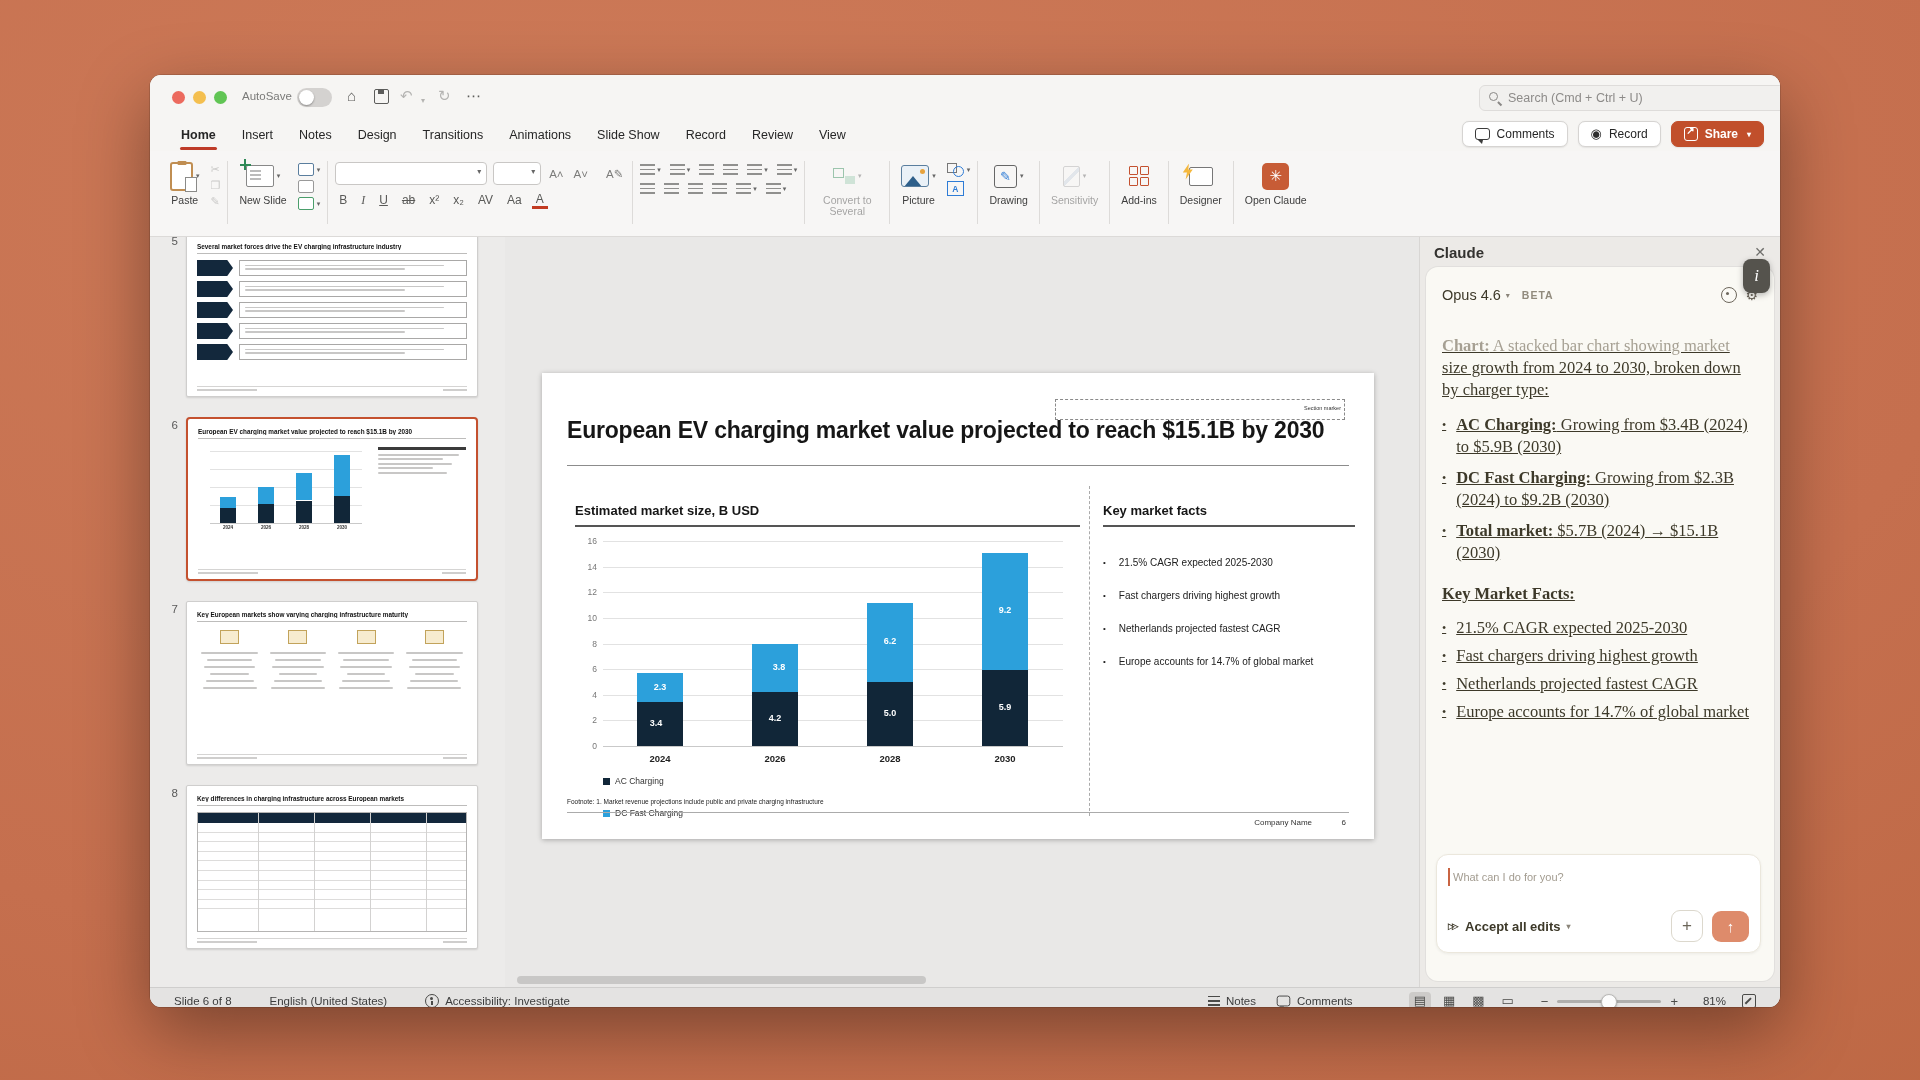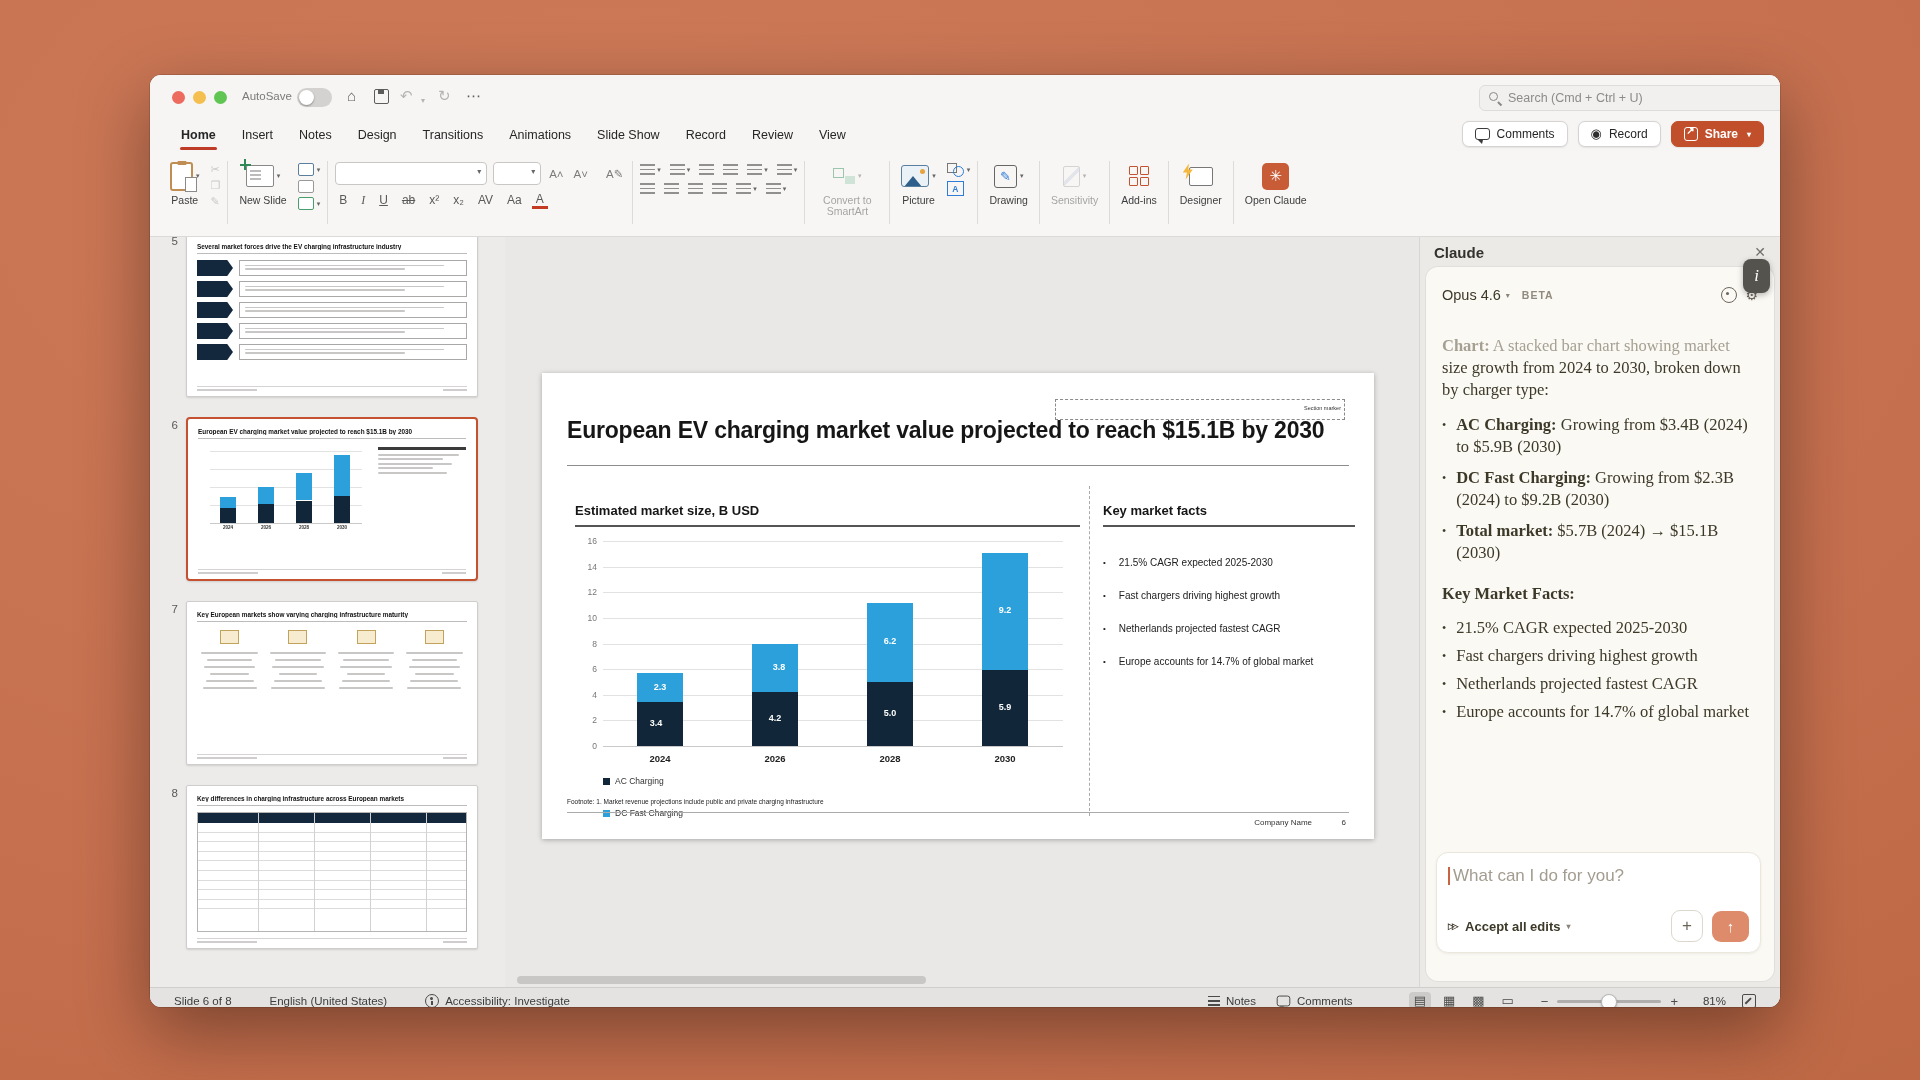--- a/index.html
+++ b/index.html
@@ -171,35 +171,35 @@
   .cl-card{position:absolute;top:30px;left:6px;right:6px;bottom:6px;background:#FAF9F4;border-radius:12px;overflow:hidden;
     box-shadow:0 0 0 1px rgba(0,0,0,.045);}
   .cl-modelrow{display:flex;align-items:center;gap:8px;padding:20px 16px 6px;}
   .cl-model{display:flex;align-items:center;gap:5px;font-size:14.5px;color:#3d3929;cursor:pointer;}
   .cvc{font-size:8px;color:#8a8479;}
   .cl-beta{font-size:10.5px;letter-spacing:1px;color:#918b7d;font-weight:600;margin-left:4px;}
   .spacer{flex:1;}
   .i-feedback{width:14px;height:14px;border:1.5px solid #6d675c;border-radius:50%;position:relative;cursor:pointer;}
   .i-feedback::after{content:'';position:absolute;left:4px;top:4px;width:3px;height:3px;border-radius:50%;background:#6d675c;}
   .cl-gear{font-size:14px;color:#6d675c;cursor:pointer;line-height:14px;}
-  .cl-msg{padding:26px 16px 0;font-family:"Liberation Serif",serif;font-size:16.5px;line-height:22px;color:#3D3929;}
+  .cl-msg{padding:26px 16px 0;font-family:"Liberation Serif",serif;font-size:16.5px;line-height:22px;color:#3D3929;text-decoration:underline;}
   .cl-line1{color:#A6A093;white-space:nowrap;overflow:hidden;}
   .cl-line1 b{color:#A6A093;}
   .cl-bullets{margin-top:13px;}
   .cl-bullet{display:flex;gap:10px;margin:0 0 9px;}
   .cl-dot{font-size:12px;line-height:22px;}
   .cl-heading{font-weight:700;margin:19px 0 11px;}
   .cl-fact{display:flex;gap:10px;margin:0 0 4px;line-height:24px;}
   .cl-fact .cl-dot{line-height:24px;}
   .cl-chat{position:absolute;left:10px;right:13px;bottom:28px;z-index:2;}
   .cl-chip{background:#F0EDE2;border-radius:10px 10px 0 0;height:31px;display:flex;align-items:center;padding:0 13px;
     font-size:12.5px;font-weight:600;color:#57514a;}
   .chip-x{margin-left:auto;font-size:13px;color:#8a8479;cursor:pointer;}
   .cl-input{background:#fff;border-radius:12px;border:1px solid #EBE7DC;padding:13px 11px 10px;box-shadow:0 1px 3px rgba(0,0,0,.06);cursor:text;}
-  .cl-ph{display:flex;align-items:center;font-size:17px;color:#A39C90;}
+  .cl-ph{display:flex;align-items:center;font-size:11px;color:#A39C90;}
   .caret{width:2px;height:18px;background:#C96442;margin-right:3px;}
   .cl-inputrow{display:flex;align-items:center;margin-top:24px;}
   .cl-accept{display:flex;align-items:center;gap:6px;font-size:13px;font-weight:600;color:#3d3929;cursor:pointer;}
   .ff{font-size:8.5px;letter-spacing:-2.5px;margin-right:3px;color:#3d3929;}
   .cl-plus{width:30px;height:30px;border:1px solid #DCD8CD;border-radius:9px;display:flex;align-items:center;justify-content:center;
     color:#6b6559;font-size:17px;margin-right:9px;cursor:pointer;background:#fff;}
   .cl-send{width:37px;height:31px;background:#DE8B6B;border-radius:9px;color:#fff;display:flex;align-items:center;justify-content:center;
     font-size:15px;font-weight:700;cursor:pointer;}
   .cl-itab{position:absolute;top:22px;right:10px;width:27px;height:34px;background:#55534D;border-radius:8px;color:#fff;
     font-family:"Liberation Serif",serif;font-style:italic;font-size:17px;display:flex;align-items:center;justify-content:center;
@@ -389,21 +389,21 @@
             </span>
           </div>
       </div>
       <div class="rsep"></div>
       <div class="rgroup grayed">
         <div class="rbig">
           <span class="ricon">
               <span class="i-smartart"></span>
               <span class="cv">▾</span>
             </span>
-          <span class="rlabel">Convert to SmartArt</span>
+          <span class="rlabel">Convert to Several</span>
         </div>
       </div>
       <div class="rsep"></div>
       <div class="rgroup">
         <div class="rbig">
           <span class="ricon">
               <span class="i-img"></span>
               <span class="cv">▾</span>
             </span>
           <span class="rlabel">Picture</span>

